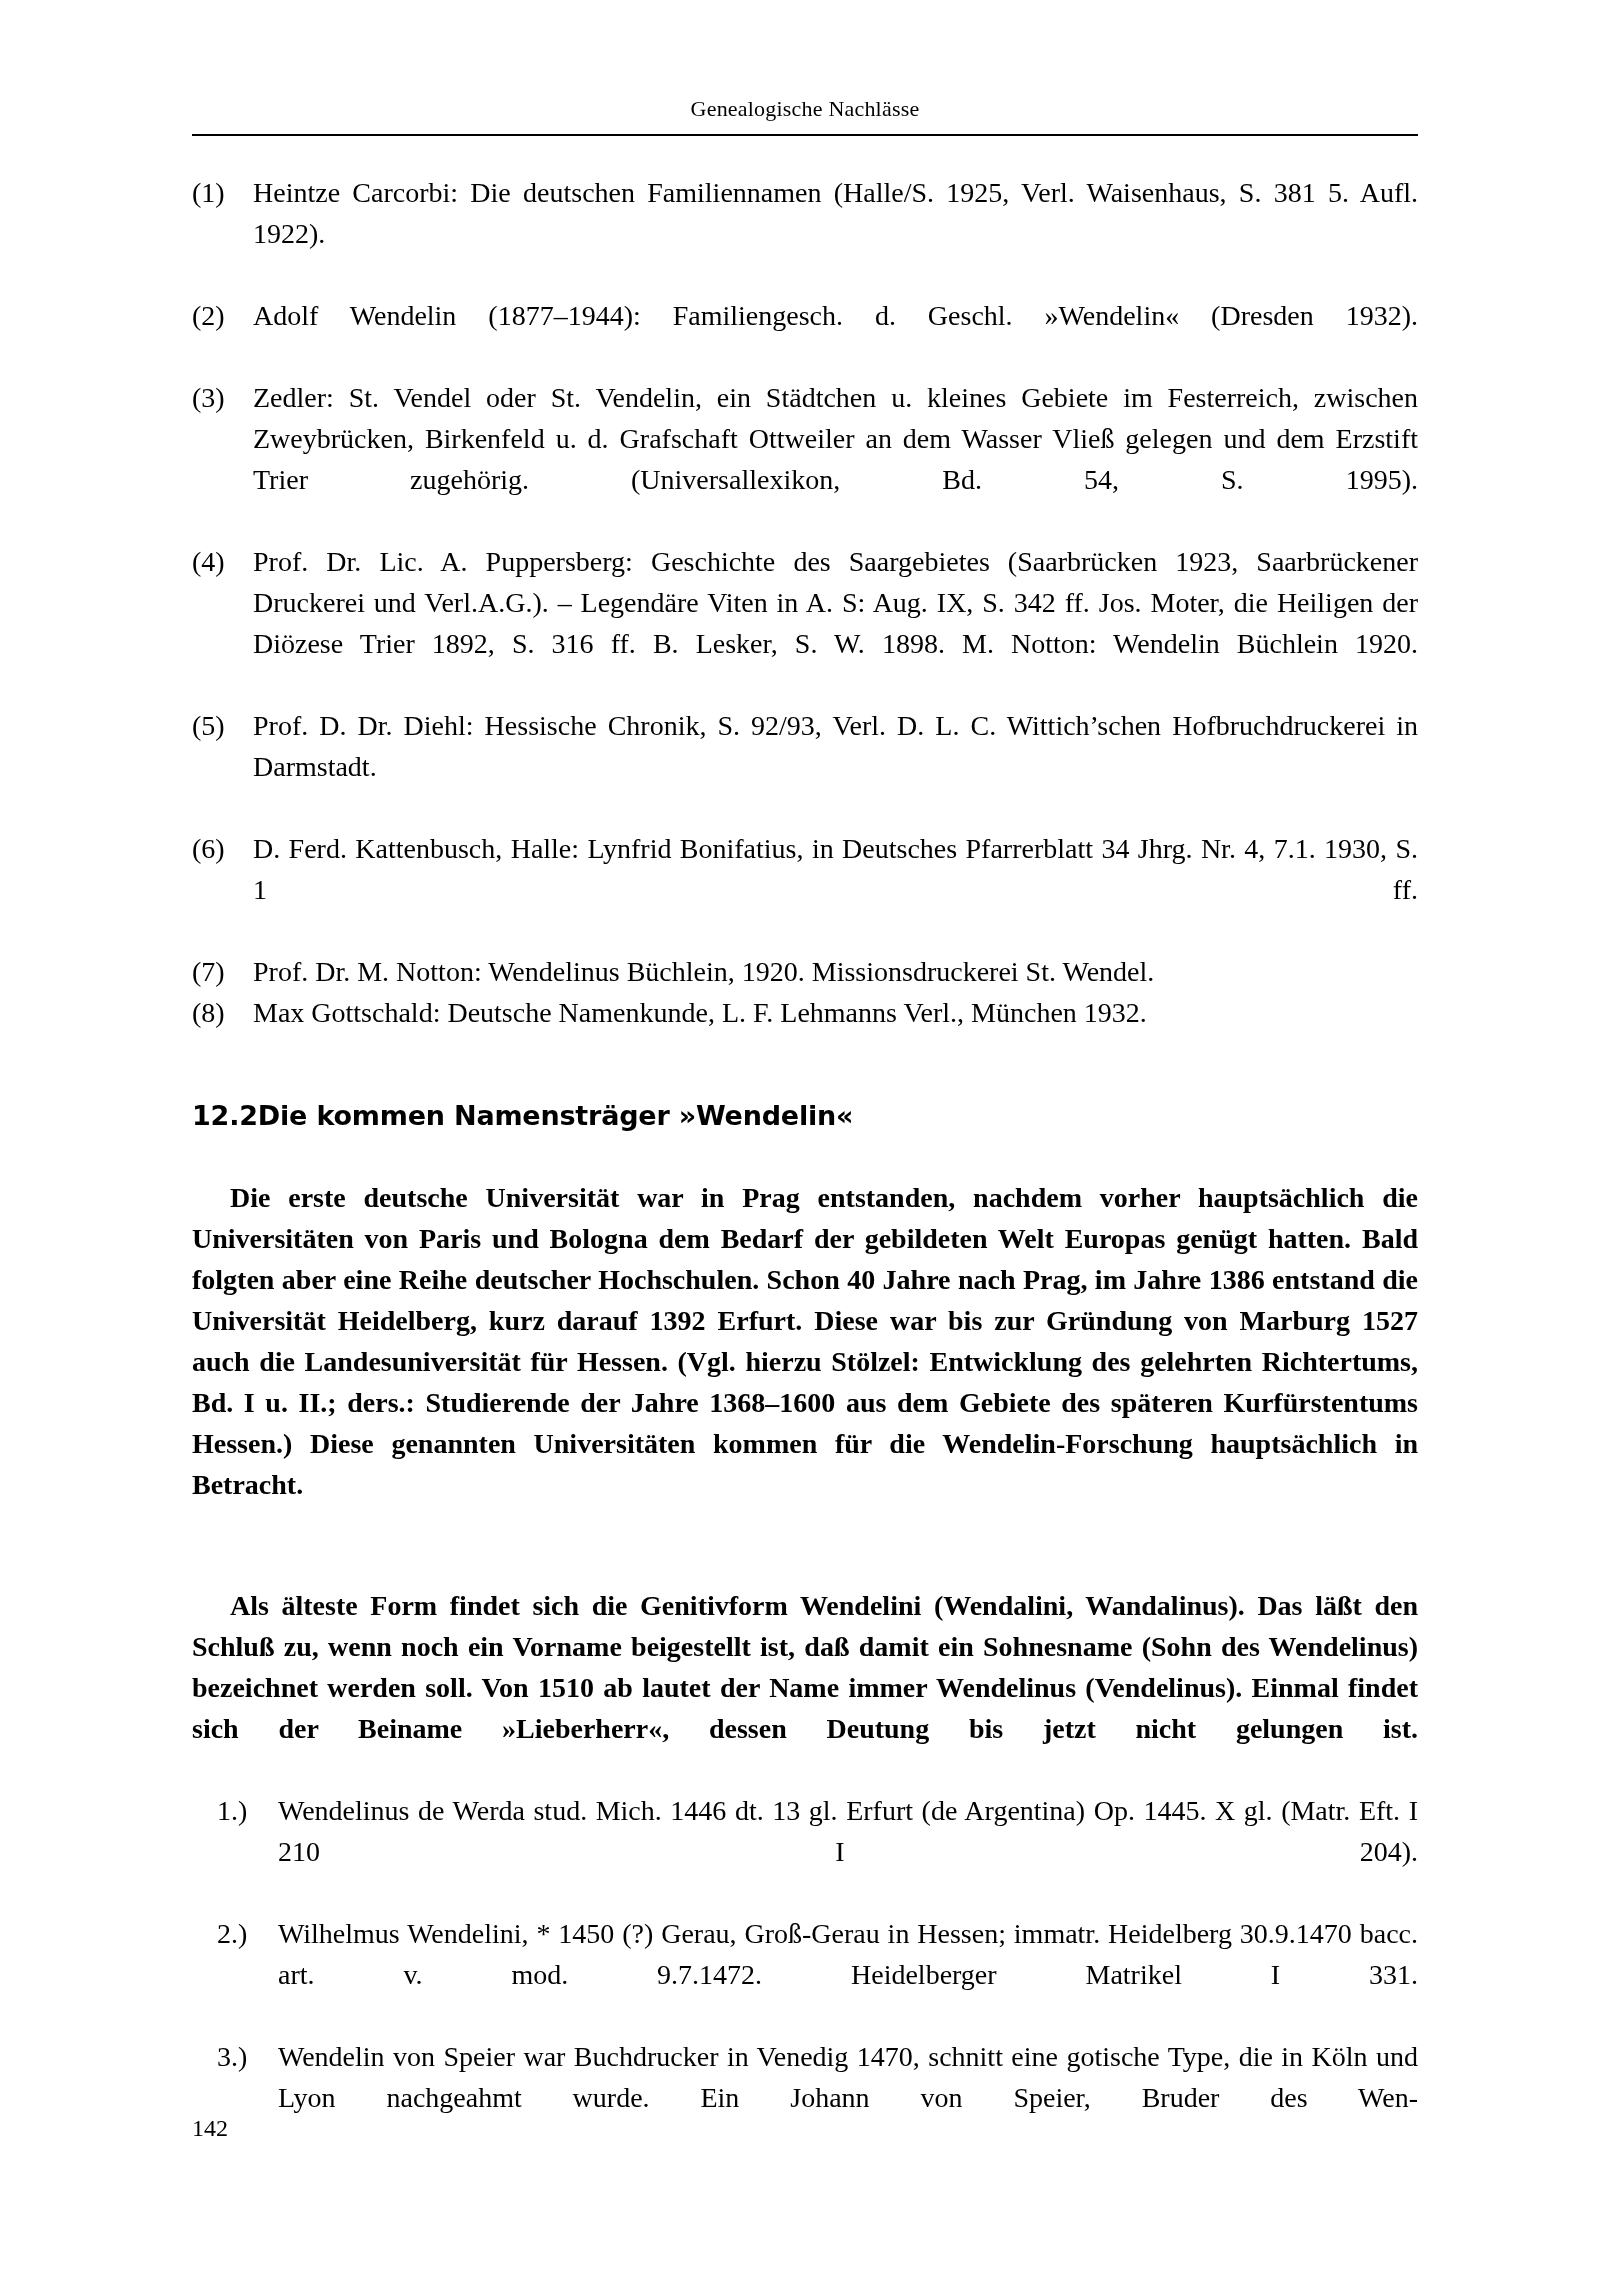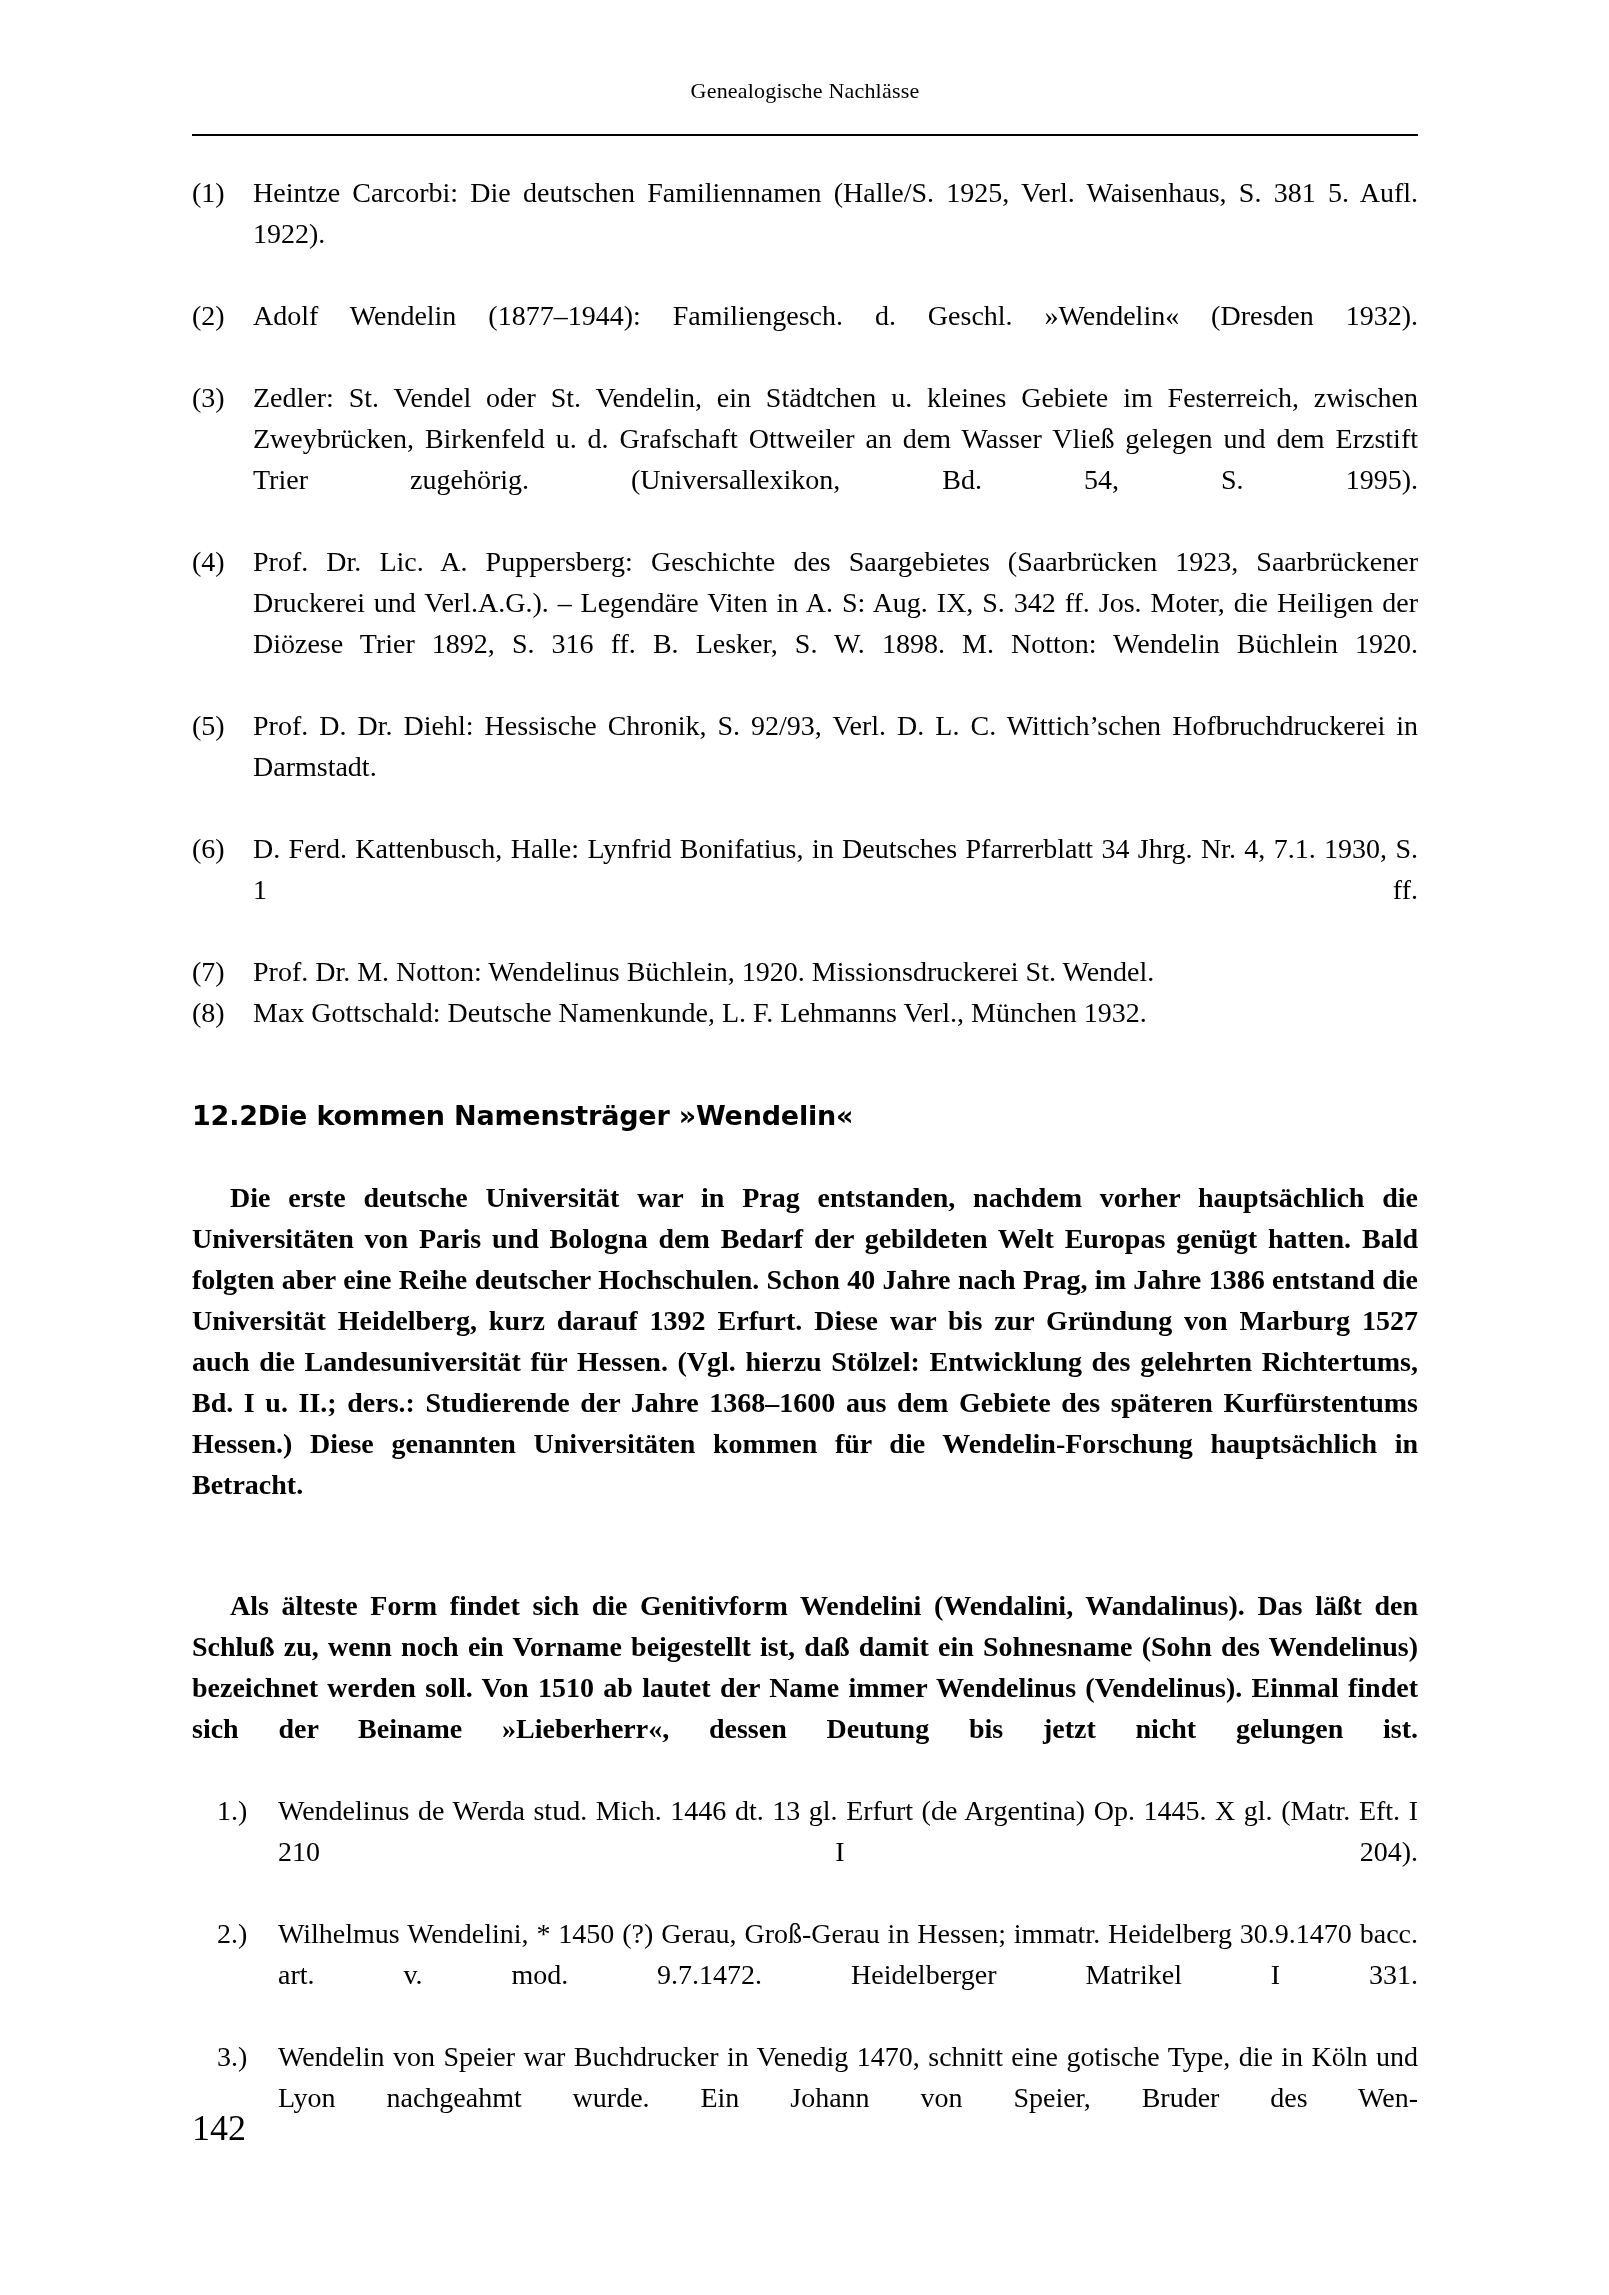--- a/index.html
+++ b/index.html
@@ -17,21 +17,21 @@
     box-sizing: border-box;
     font-family: "Liberation Serif", "DejaVu Serif", serif;
     color: #000000;
     overflow: hidden;
   }
 
   
   .runhead {
     position: absolute;
     left: 192px;
-    top: 78px;
+    top: 96px;
     width: 1226px;
     text-align: center;
     font-size: 22px;
     letter-spacing: 0.2px;
   }
   .runhead-rule {
     position: absolute;
     left: 192px;
     top: 134px;
     width: 1226px;
@@ -139,21 +139,21 @@
     content: "";
     display: inline-block;
     width: 100%;
   }
 
   
   .folio {
     position: absolute;
     left: 192px;
     top: 2112px;
-    font-size: 36px;
+    font-size: 24px;
     line-height: 33px;
     text-align: right;
   }
 
   .nowrapline { white-space: nowrap; }
 </style>
 </head>
 <body>
 
 <div class="page">

